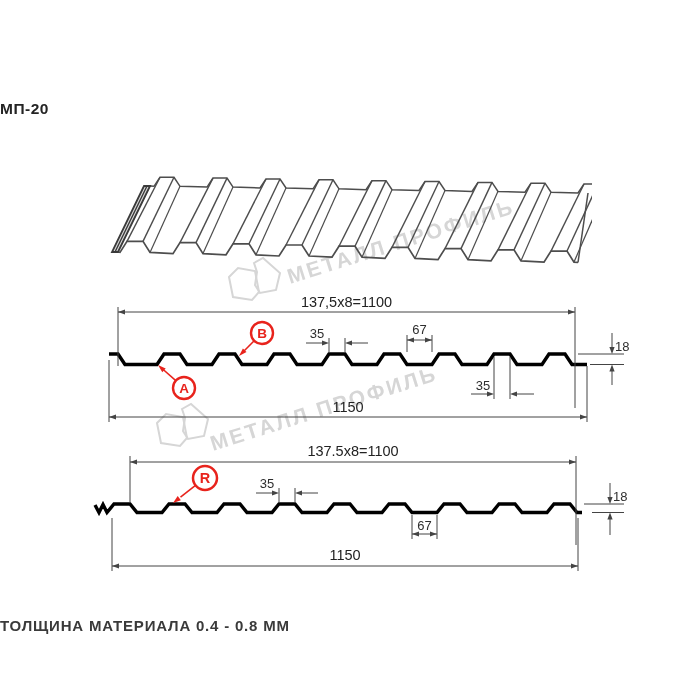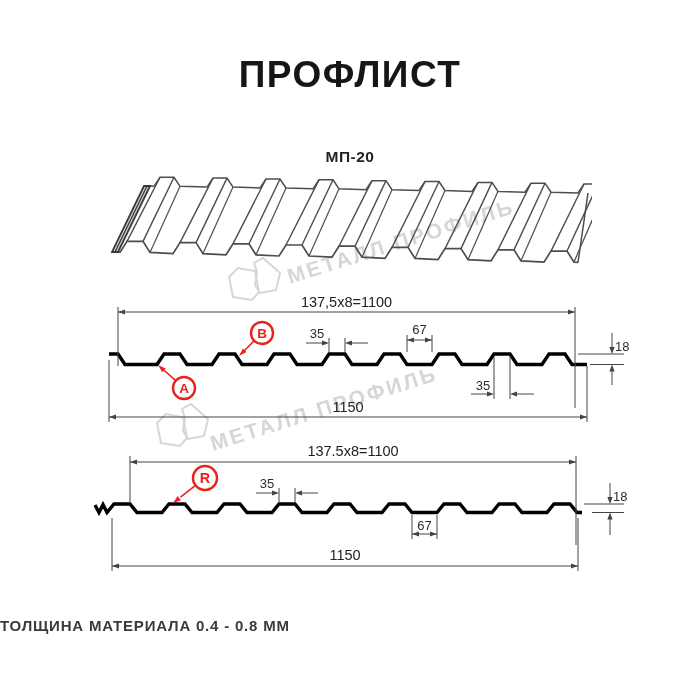--- a/index.html
+++ b/index.html
@@ -1,36 +1,35 @@
 <!DOCTYPE html>
 <html><head>
 <meta charset="utf-8">
 <style>
   html,body{margin:0;padding:0;background:#ffffff;}
   #page{position:relative;width:700px;height:700px;background:#ffffff;overflow:hidden;
         font-family:"Liberation Sans",sans-serif;}
   .title{position:absolute;top:54px;left:0;width:700px;text-align:center;
          font-size:37px;font-weight:800;letter-spacing:1.5px;color:#161616;}
-  .subtitle{position:absolute;top:100px;left:0;width:700px;text-align:center;
-         font-size:15.5px;font-weight:700;letter-spacing:.5px;color:#242424;margin-top:48px;}
+  .subtitle{position:absolute;top:100px;left:0;width:700px;
+         font-size:15.5px;font-weight:700;letter-spacing:.5px;color:#242424;}
   .caption{position:absolute;top:617px;left:0;width:700px;
          font-size:15px;font-weight:700;letter-spacing:.8px;color:#3a3a3a;}
   svg{position:absolute;top:0;left:0;}
   .dim-text{font-size:13px;fill:#2e2e2e;}
   .dim-text-lg{font-size:14.5px;fill:#222222;}
   .red-label{font-size:13.5px;font-weight:bold;fill:#e8231c;}
   .red-label-lg{font-size:14.5px;font-weight:bold;fill:#e8231c;}
   .wm-text{font-size:21px;font-weight:bold;fill:#d6d6d6;letter-spacing:2.5px;}
 </style>
 </head>
 <body>
 
 <div id="page">
 
-  <div class="title">ПРОФЛИСТ</div>
   <div class="subtitle">МП-20</div>
 
   <svg width="700" height="700" viewBox="0 0 700 700">
     <defs>
       <clipPath id="sheetClip">
           <rect x="106" y="166" width="486" height="104"></rect>
         </clipPath>
     </defs>
 
     <g>

